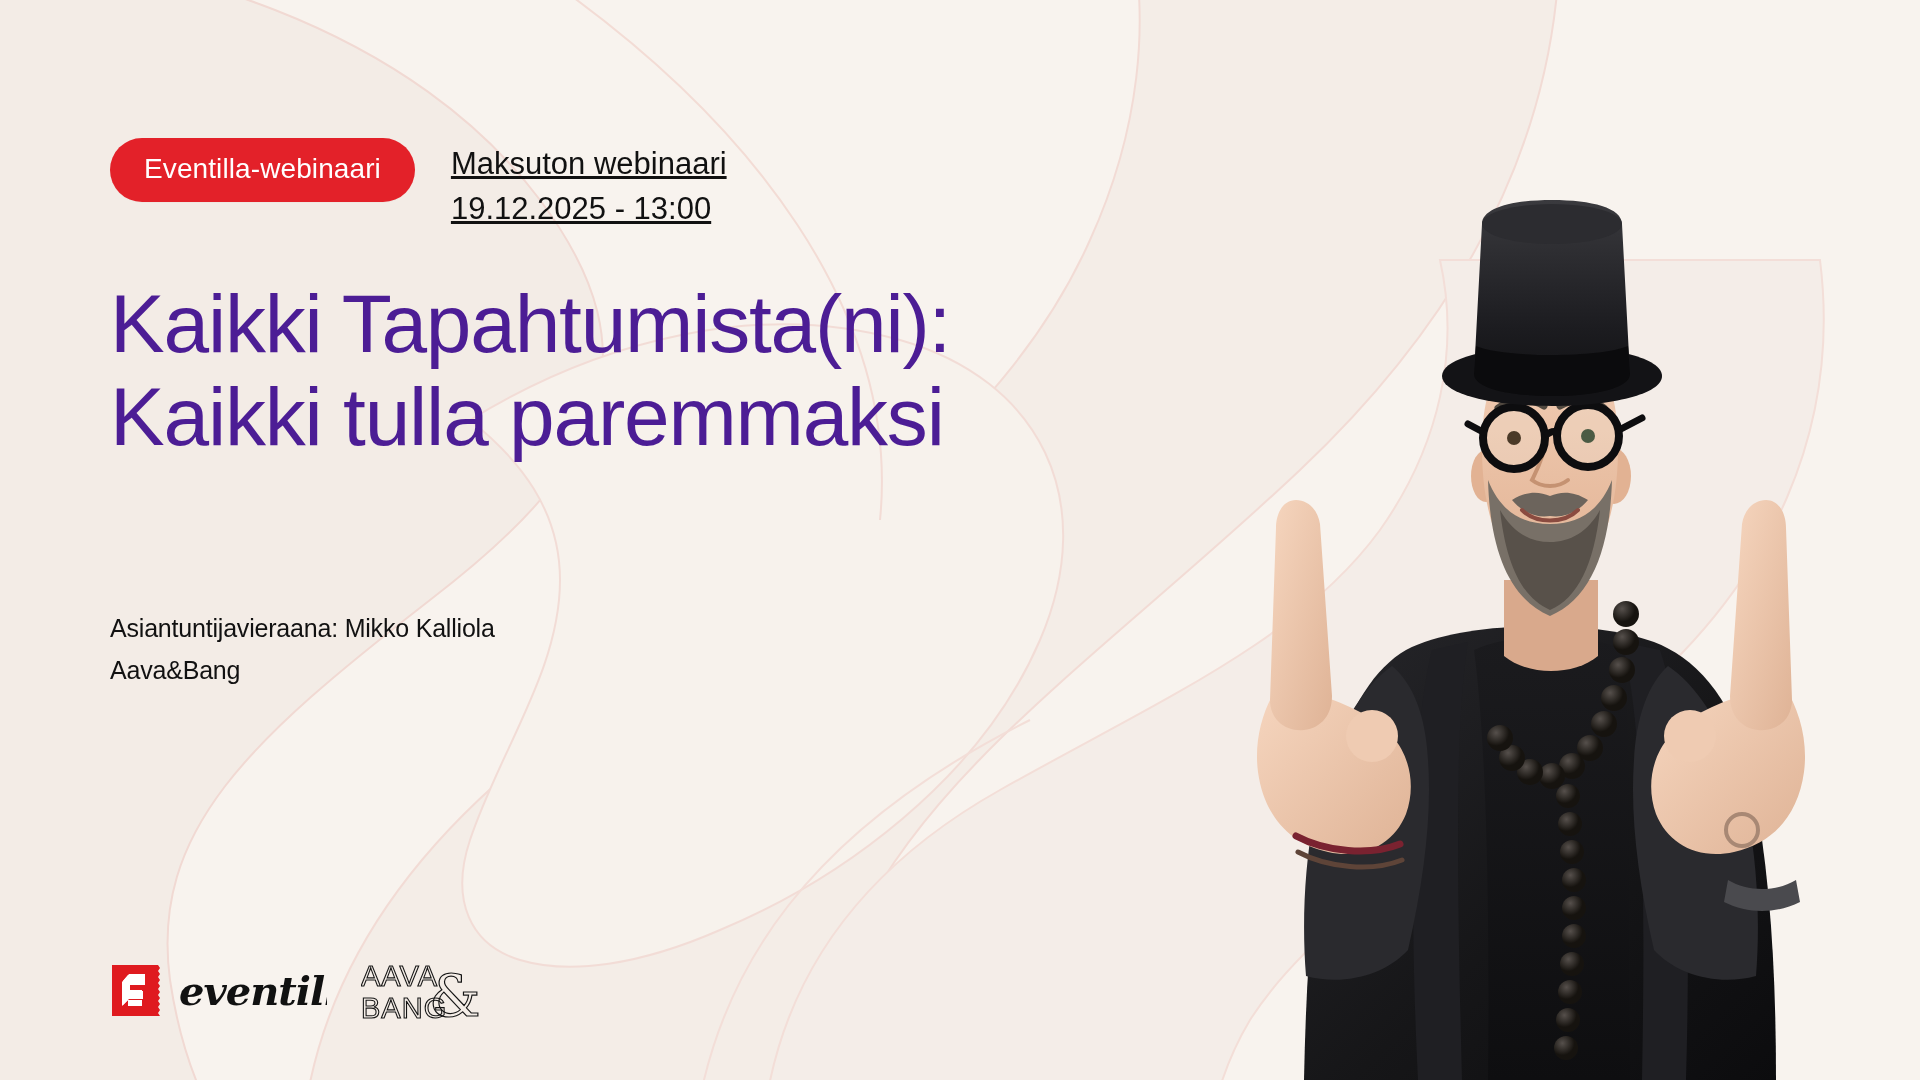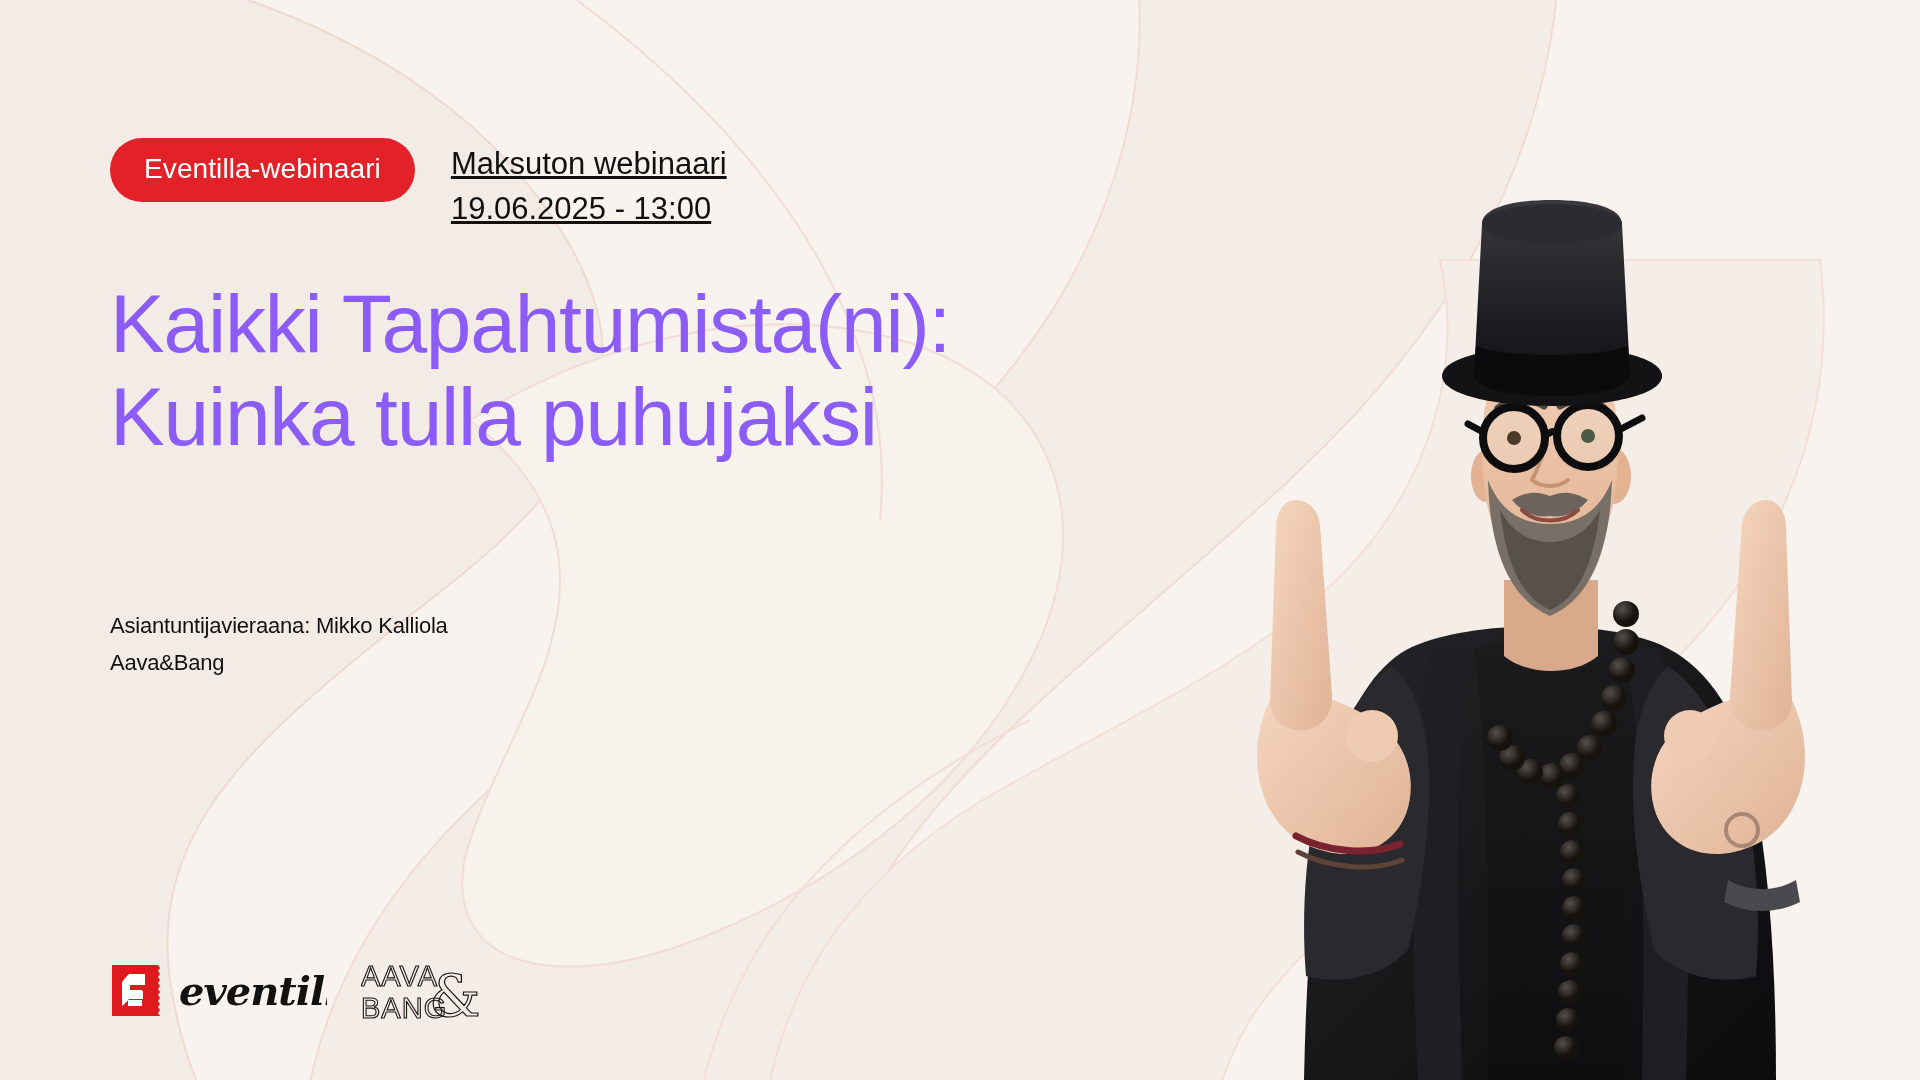--- a/index.html
+++ b/index.html
@@ -62,29 +62,29 @@
   }
   .meta-text div { white-space:nowrap;text-decoration:underline; }
 
   .headline {
     position:absolute;
     left:0; top:278px;
     width:1160px;
     font-size:82px;
     line-height:1.13;
     letter-spacing:-1.2px;
-    color:#8b5cf6;
+    color:#4c1d95;
     font-weight:400;
   }
 
   .subline {
     position:absolute;
     left:0; top:608px;
     width:1100px;
-    font-size:22px;
+    font-size:25px;
     line-height:1.66;
     color:#111111;
     font-weight:400;
     letter-spacing:-0.2px;
   }
 
   
   .logos {
     position:absolute;
     left:112px; bottom:56px;
@@ -162,27 +162,27 @@
     </g>
   </svg>
 
   <div class="content">
 
     <div class="meta-row">
       <div class="badge">Eventilla-webinaari</div>
 
       <div class="meta-text">
         <div>Maksuton webinaari</div>
-        <div>19.06.2025 - 13:00</div>
+        <div>19.12.2025 - 13:00</div>
       </div>
     </div>
 
     <h1 class="headline">
       <div>Kaikki Tapahtumista(ni):</div>
-      <div>Kuinka tulla puhujaksi</div>
+      <div>Kaikki tulla paremmaksi</div>
     </h1>
 
     <div class="subline">
       <div>Asiantuntijavieraana: Mikko Kalliola</div>
       <div>Aava&amp;Bang</div>
     </div>
   </div>
 
   <svg class="portrait" viewBox="0 0 740 900" aria-hidden="true">
     <defs>

